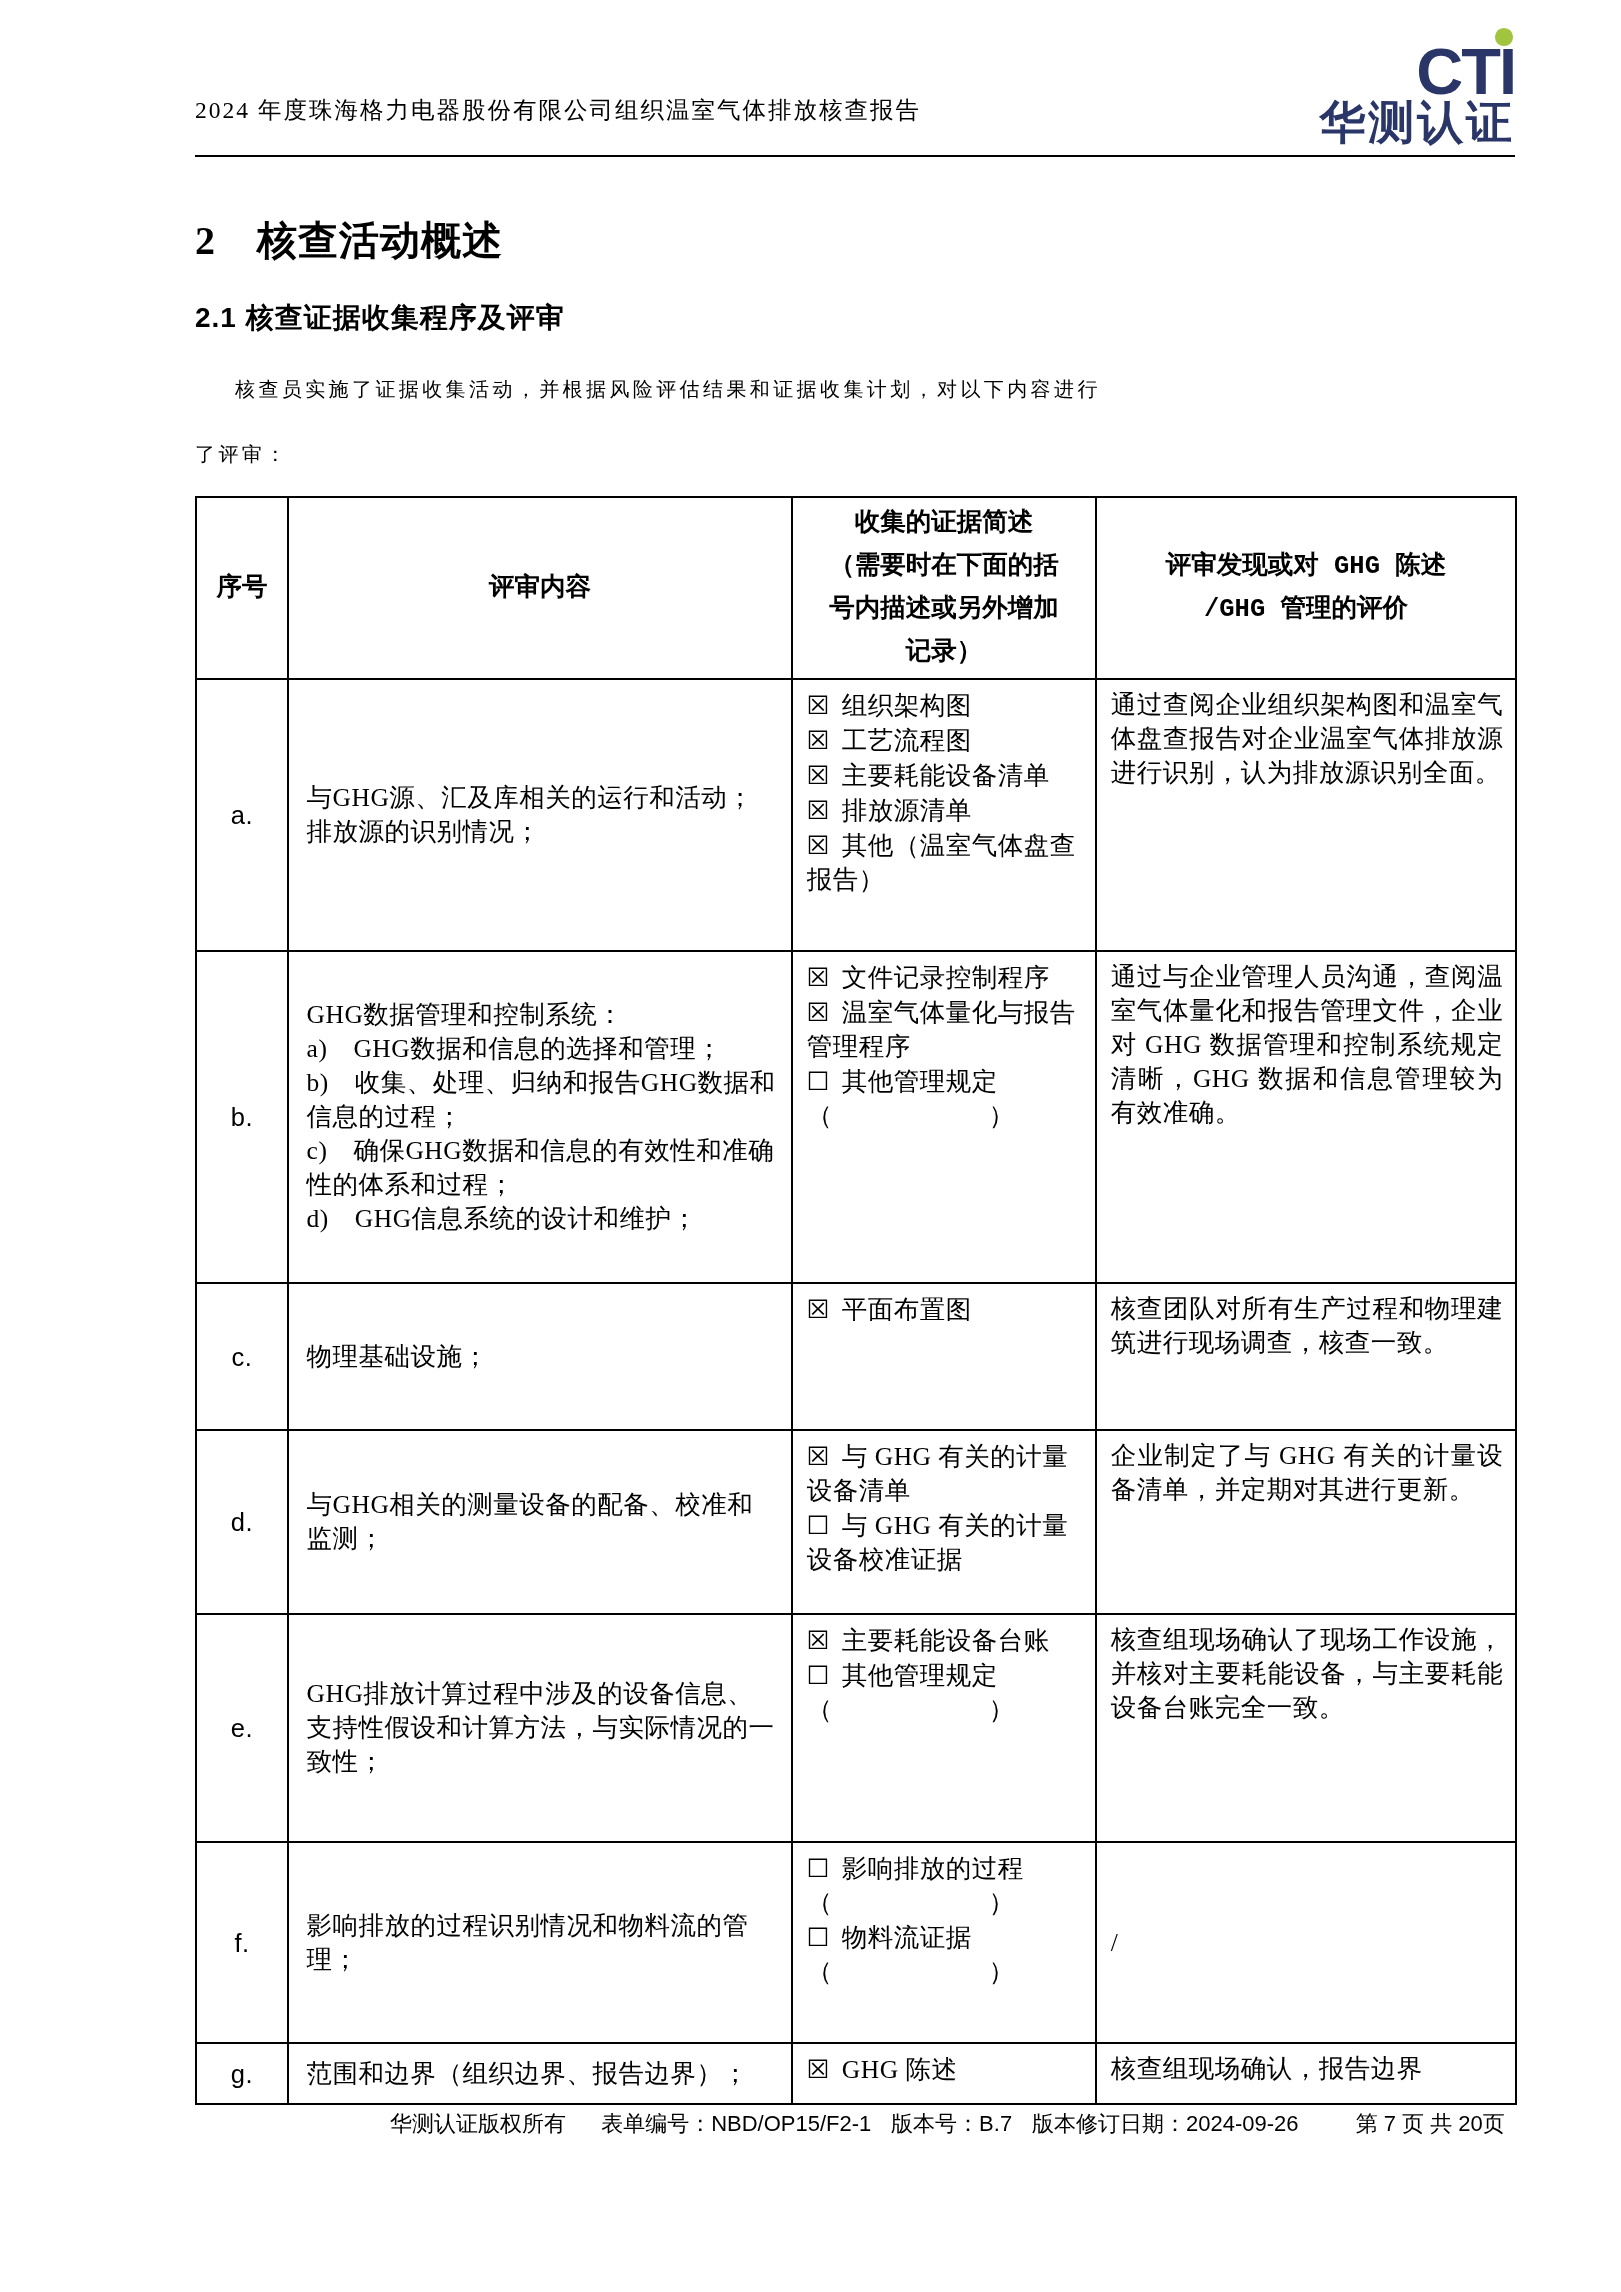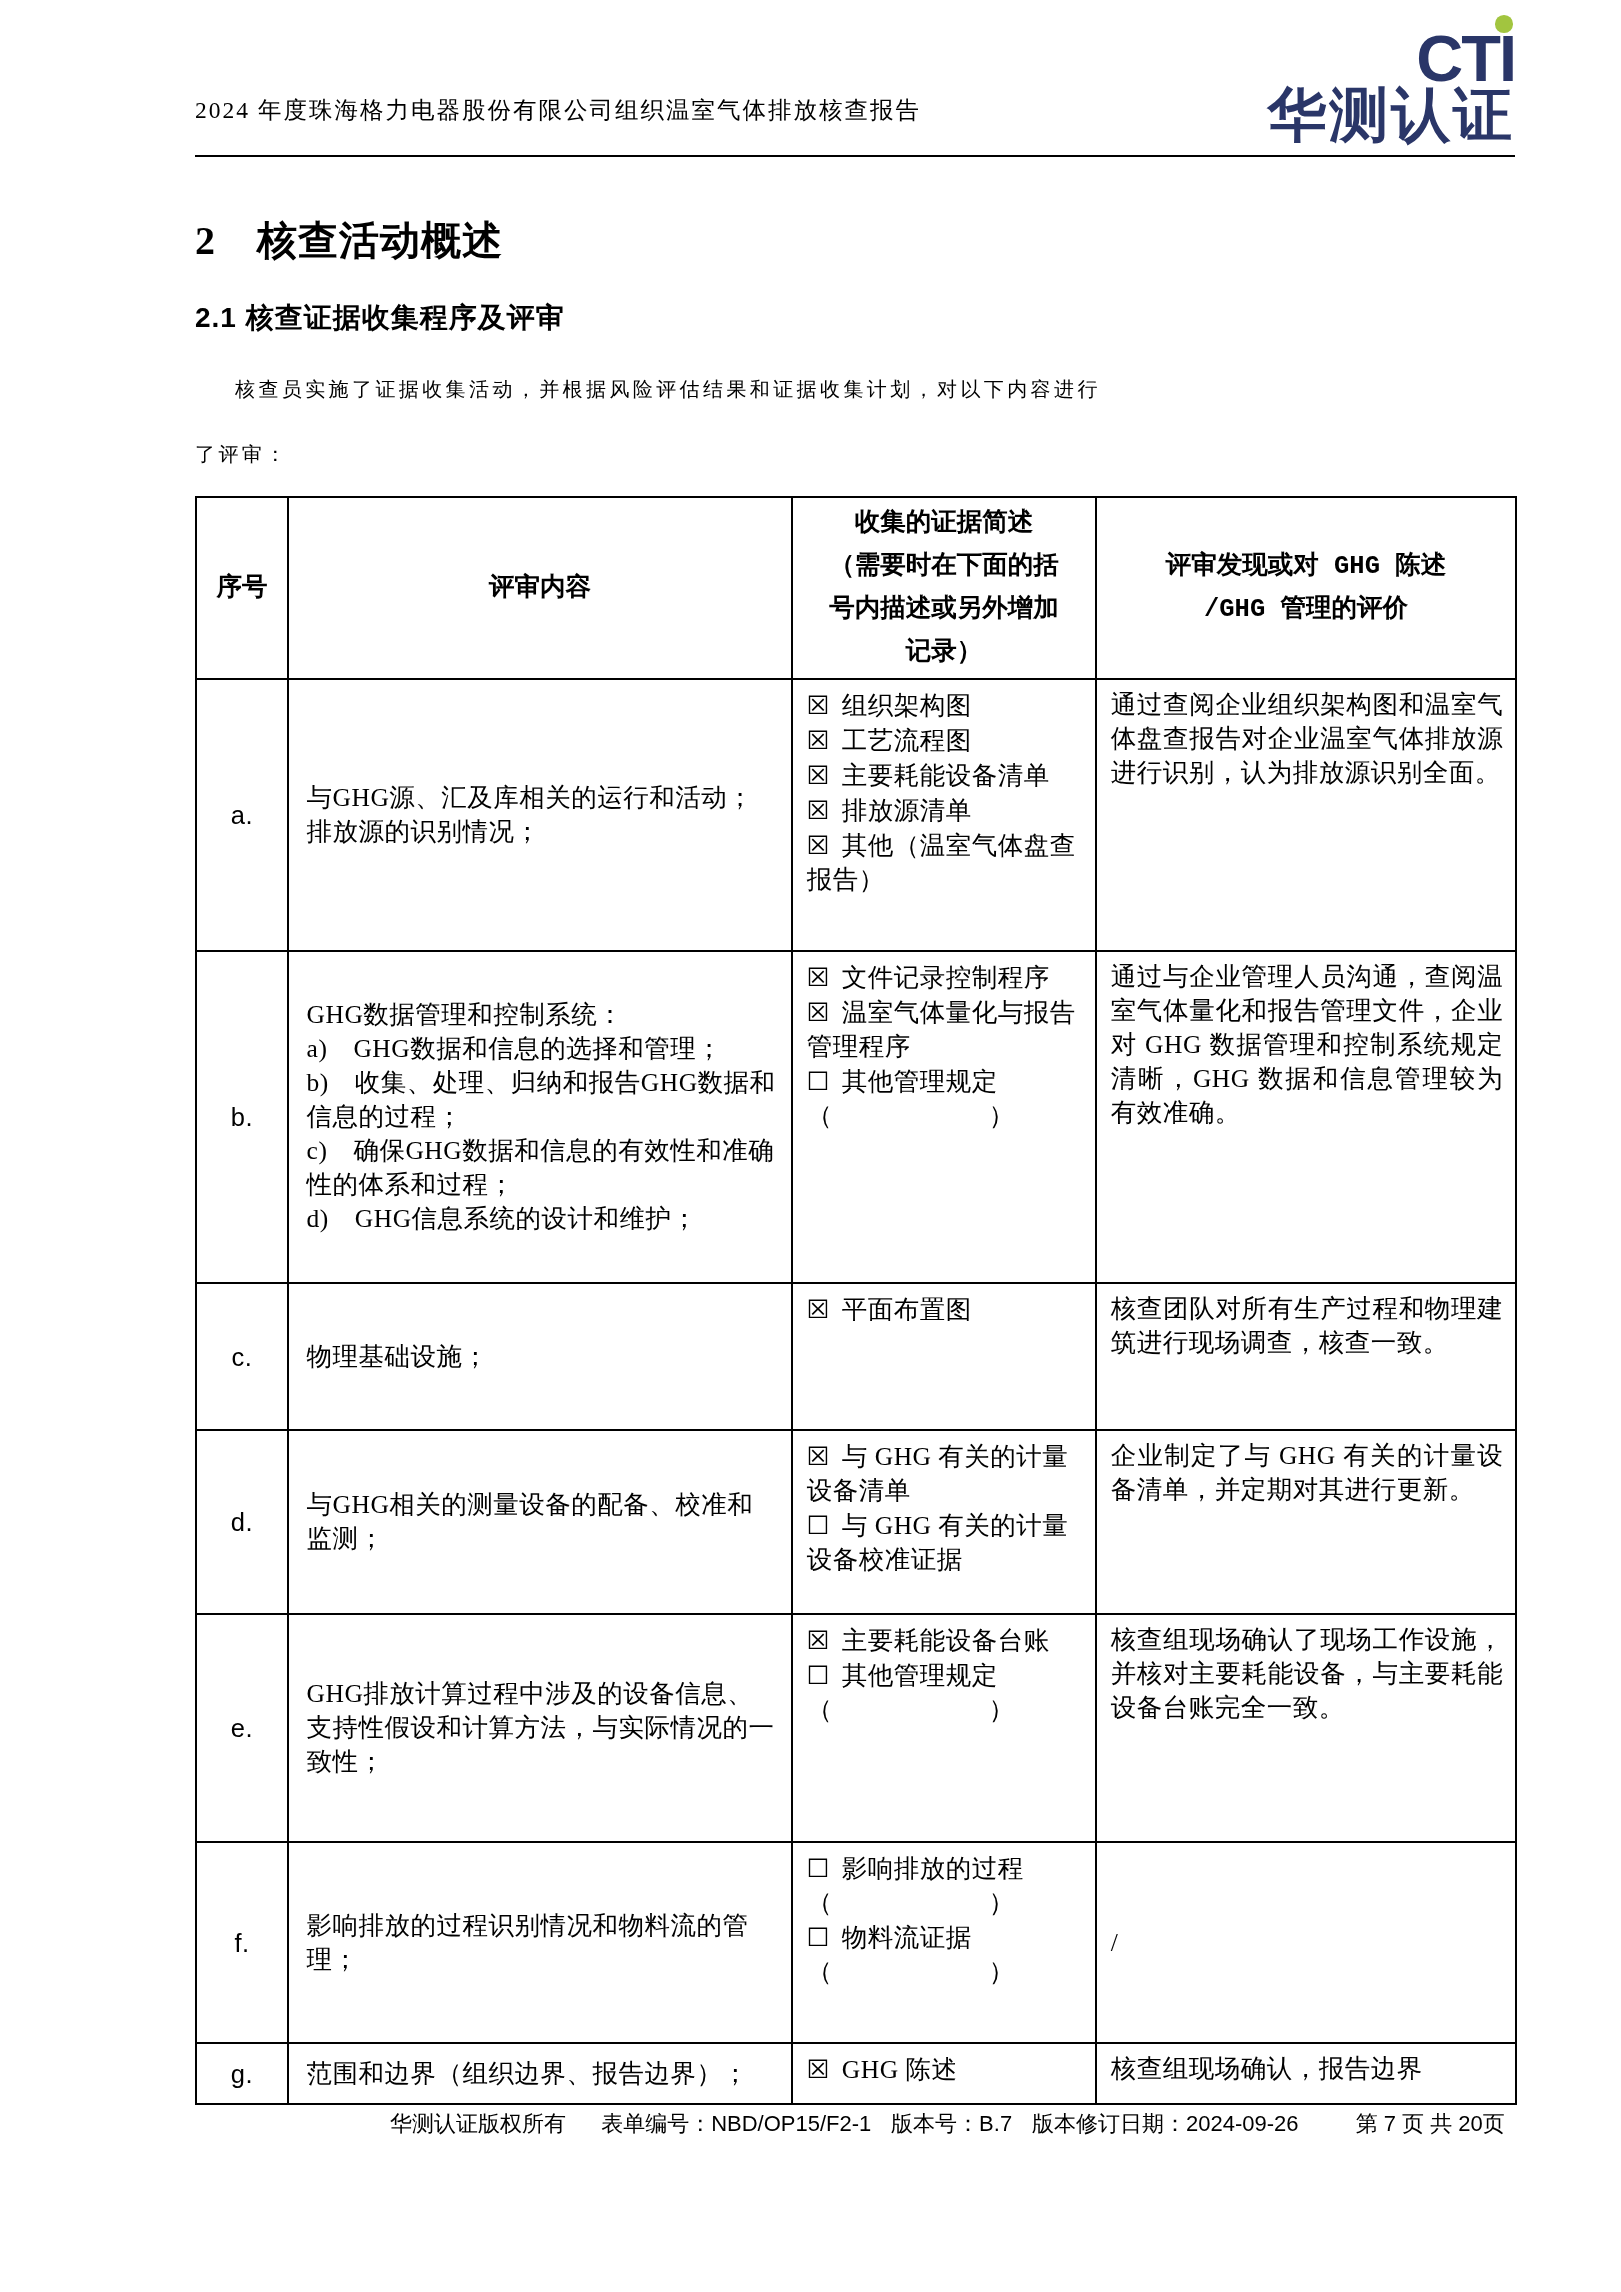--- a/index.html
+++ b/index.html
@@ -9,21 +9,21 @@
     font-family:"Liberation Serif","DejaVu Serif",serif; color:#000;
   }
   .content { position:absolute; left:195px; top:0; width:1320px; }
 
   
   .hdr { display:flex; justify-content:space-between; align-items:flex-end; height:157px; border-bottom:2.9px solid #000; }
   .doc-title { font-size:23.5px; letter-spacing:2px; margin-bottom:29px; }
   .logo { display:flex; align-items:flex-end; margin-bottom:9.8px; font-family:"Liberation Sans",sans-serif; font-weight:bold;flex-direction:column; }
   .logo-cti { position:relative; font-size:65px; line-height:0.85; letter-spacing:-2px; }
   .logo-dot { position:absolute; width:17.6px; height:17.6px; border-radius:50%; top:-15.7px; right:2px; }
-  .logo-cn { font-size:59px; line-height:1.0; margin-left:15px; letter-spacing:2.9px; }
+  .logo-cn { font-size:46px; line-height:1.0; margin-left:15px; letter-spacing:2.9px; }
 
   .h1 { margin-top:56px; font-family:Liberation Serif, serif; font-weight:bold; font-size:40px; letter-spacing:1px; }
   .h2 { margin-top:31px; font-family:"Liberation Sans",sans-serif; font-weight:bold; font-size:28px; letter-spacing:1px; }
   .intro { margin-top:19.6px; font-size:20px; letter-spacing:3.4px; line-height:65px; text-indent:2em; white-space:pre-line; text-align:justify; }
 
   
   table { border-collapse:collapse; table-layout:fixed; width:1320px; margin-top:9.8px; }
   th, td { border:2px solid #000; }
   th {
     font-family:Liberation Mono, monospace; font-weight:bold; font-size:25.5px;

